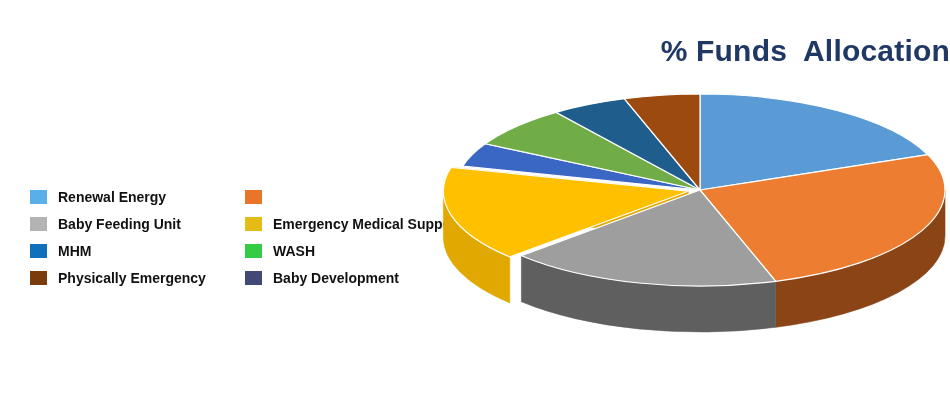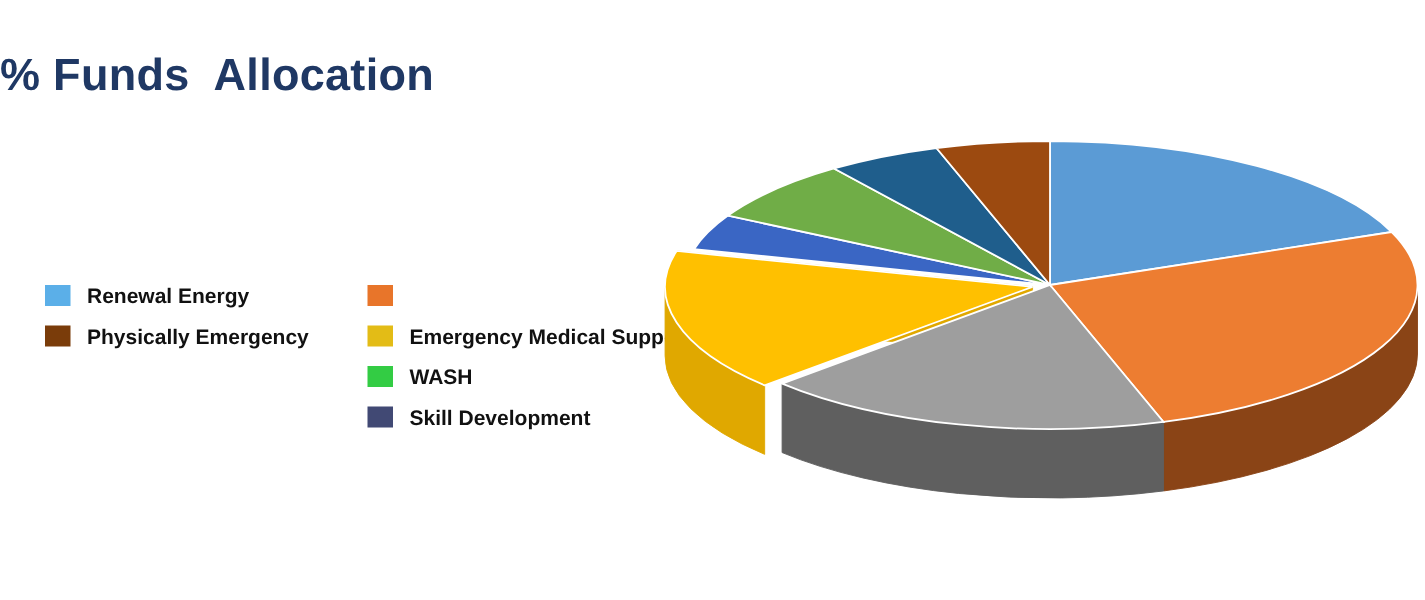--- a/index.html
+++ b/index.html
@@ -6,21 +6,21 @@
   body{
     width:950px;height:400px;
     background:#ffffff;
     font-family:"Liberation Sans", sans-serif;
     overflow:hidden;
     position:relative;
   }
   #chart-title{
     position:absolute;
     left:0;top:34px;width:950px;
-    text-align:left;
+    text-align:right;
     font-size:30px;
     font-weight:bold;
     color:#1F3864;
     letter-spacing:0.2px;
     white-space:pre;
   }
   #legend{
     position:absolute;
     left:30px;top:183px;
     width:440px;
@@ -60,39 +60,47 @@
 
 <div id="chart-title">% Funds  Allocation</div>
 
 <div id="legend">
   <div class="legend-col" id="legend-col-left">
     <div class="legend-item">
       <span class="legend-swatch" style="background: rgb(91, 175, 232);"></span>
       <span class="legend-label">Renewal Energy</span>
     </div>
     <div class="legend-item">
+      <span class="legend-swatch" style="background: rgb(179, 179, 179);"></span>
+      <span class="legend-label">Baby Feeding Unit</span>
+    </div>
+    <div class="legend-item">
+      <span class="legend-swatch" style="background: rgb(16, 112, 188);"></span>
+      <span class="legend-label">MHM</span>
+    </div>
+    <div class="legend-item">
       <span class="legend-swatch" style="background: rgb(122, 60, 10);"></span>
       <span class="legend-label">Physically Emergency</span>
     </div>
   </div>
   <div class="legend-col" id="legend-col-right">
     <div class="legend-item">
       <span class="legend-swatch" style="background: rgb(232, 117, 42);"></span>
     </div>
     <div class="legend-item">
       <span class="legend-swatch" style="background: rgb(227, 188, 22);"></span>
       <span class="legend-label">Emergency Medical Support</span>
     </div>
     <div class="legend-item">
       <span class="legend-swatch" style="background: rgb(51, 204, 68);"></span>
       <span class="legend-label">WASH</span>
     </div>
     <div class="legend-item">
       <span class="legend-swatch" style="background: rgb(65, 73, 116);"></span>
-      <span class="legend-label">Skill Development</span>
+      <span class="legend-label">Baby Development</span>
     </div>
   </div>
 </div>
 
 <div id="pie-wrap">
   <svg id="pie-svg" width="510" height="290" viewBox="0 0 510 290">
       <g>
         <path d="M505,102 A245,96 0 0 1 335.70916362186216,193.30142556433475 L335.70916362186216,239.30142556433475 A245,96 0 0 0 505,148 Z" fill="#8A4416" stroke="#8A4416" stroke-width="0.6"></path>
         <path d="M335.70916362186216,193.30142556433475 A245,96 0 0 1 81.40268628175423,167.71652216915413 L81.40268628175423,213.71652216915413 A245,96 0 0 0 335.70916362186216,239.30142556433475 Z" fill="#5F5F5F" stroke="#5F5F5F" stroke-width="0.6"></path>
         <path d="M69.77968834821067,168.91023362754544 A245,96 0 0 1 3.3770020664564413,103.19371145839132 L3.3770020664564413,149.1937114583913 A245,96 0 0 0 69.77968834821067,214.91023362754544 Z" fill="#E0A800" stroke="#E0A800" stroke-width="0.6"></path>

